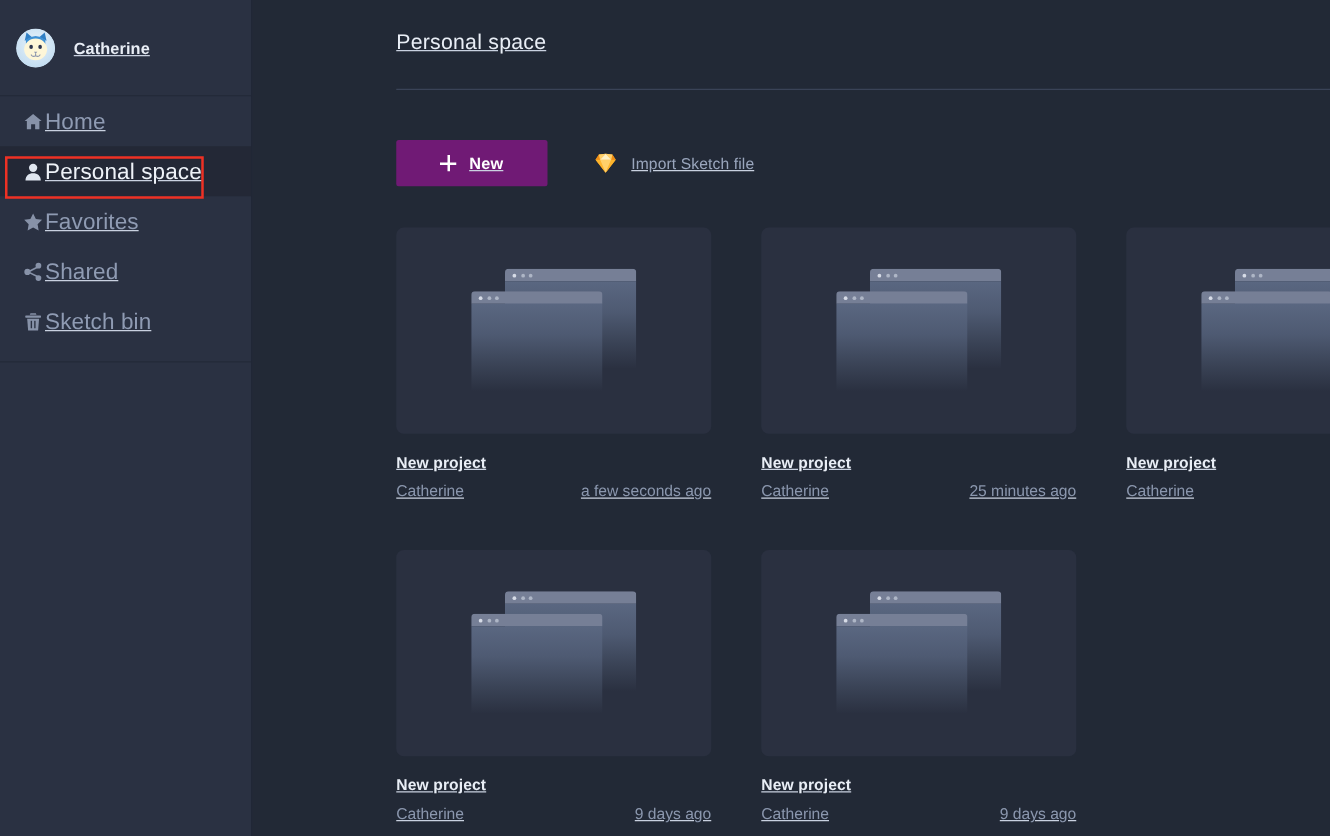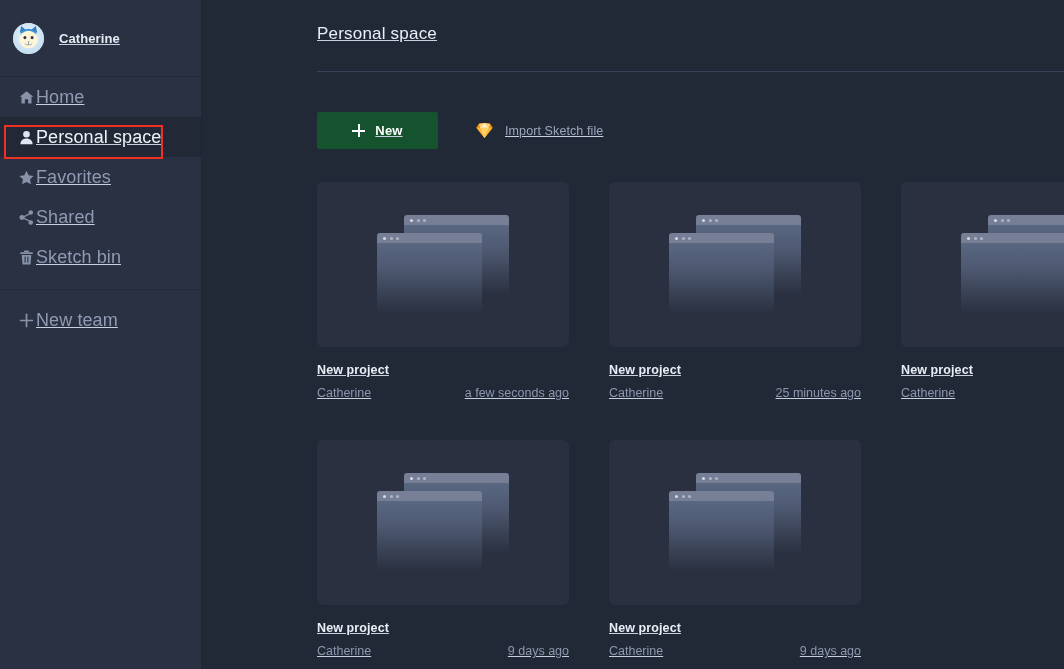--- a/index.html
+++ b/index.html
@@ -146,21 +146,21 @@
 
   .toolbar {
     display: flex;
     align-items: center;
     padding: 40px 0 0 115px;
   }
 
   .btn-new {
     width: 121px;
     height: 37px;
-    background: #14532d;
+    background: #701a75;
     border: none;
     border-radius: 2px;
     color: #fff;
     font-size: 13px;
     font-weight: bold;
     font-family: "Liberation Sans", sans-serif;
     display: flex;
     align-items: center;
     justify-content: center;
     gap: 10px;
@@ -376,29 +376,20 @@
             <path d="M4.4 7 L15.6 7 L14.7 18.2 L5.3 18.2 Z"></path>
             <rect x="7.7" y="9" width="1.3" height="7" fill="#2a3142"></rect>
             <rect x="11" y="9" width="1.3" height="7" fill="#2a3142"></rect>
           </svg>
         </span>
         <span class="nav-label">Sketch bin</span>
       </div>
 
       <div class="nav-sep"></div>
 
-      <div class="nav-item">
-        <span class="ico">
-          <svg viewBox="0 0 20 20" width="17" height="17" fill="#8792a8">
-            <rect x="9" y="2.2" width="2" height="15.6" rx="0.3"></rect>
-            <rect x="2.2" y="9" width="15.6" height="2" rx="0.3"></rect>
-          </svg>
-        </span>
-        <span class="nav-label">New team</span>
-      </div>
 
     </nav>
 
     <div class="annot-box"></div>
   </aside>
 
   <main class="main">
 
     <div class="page-head">
       <h1 class="page-title">Personal space</h1>

